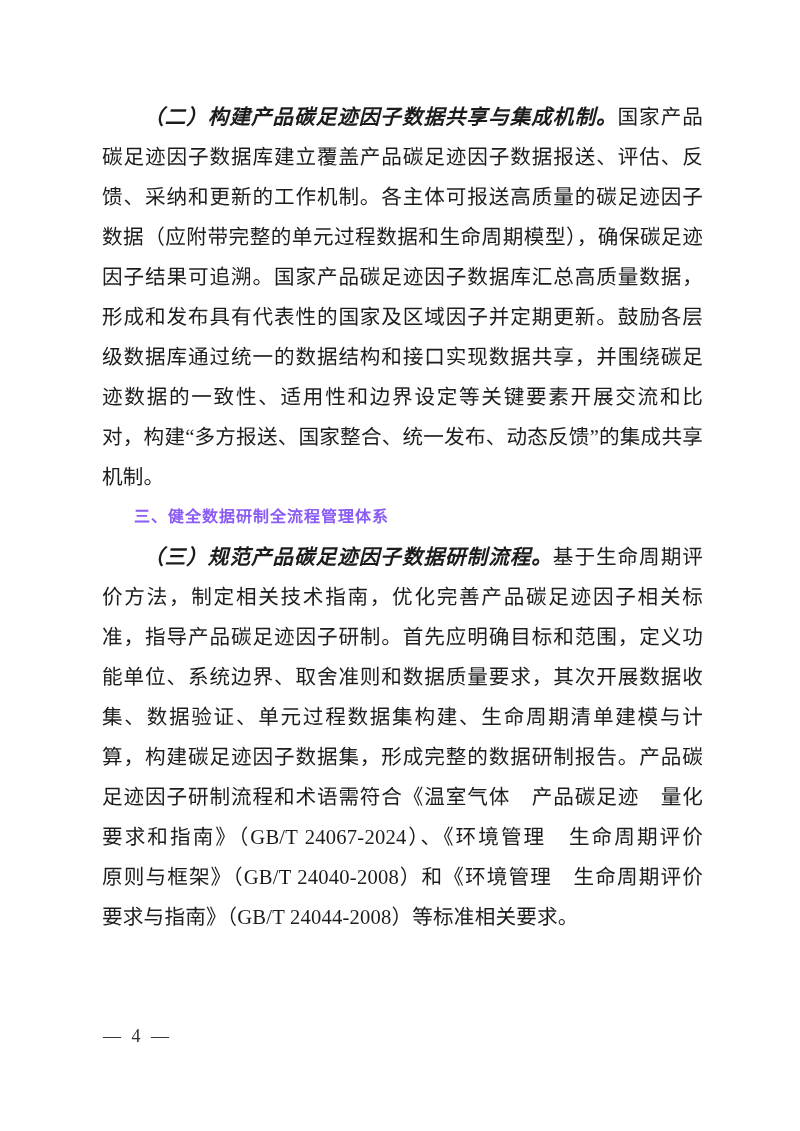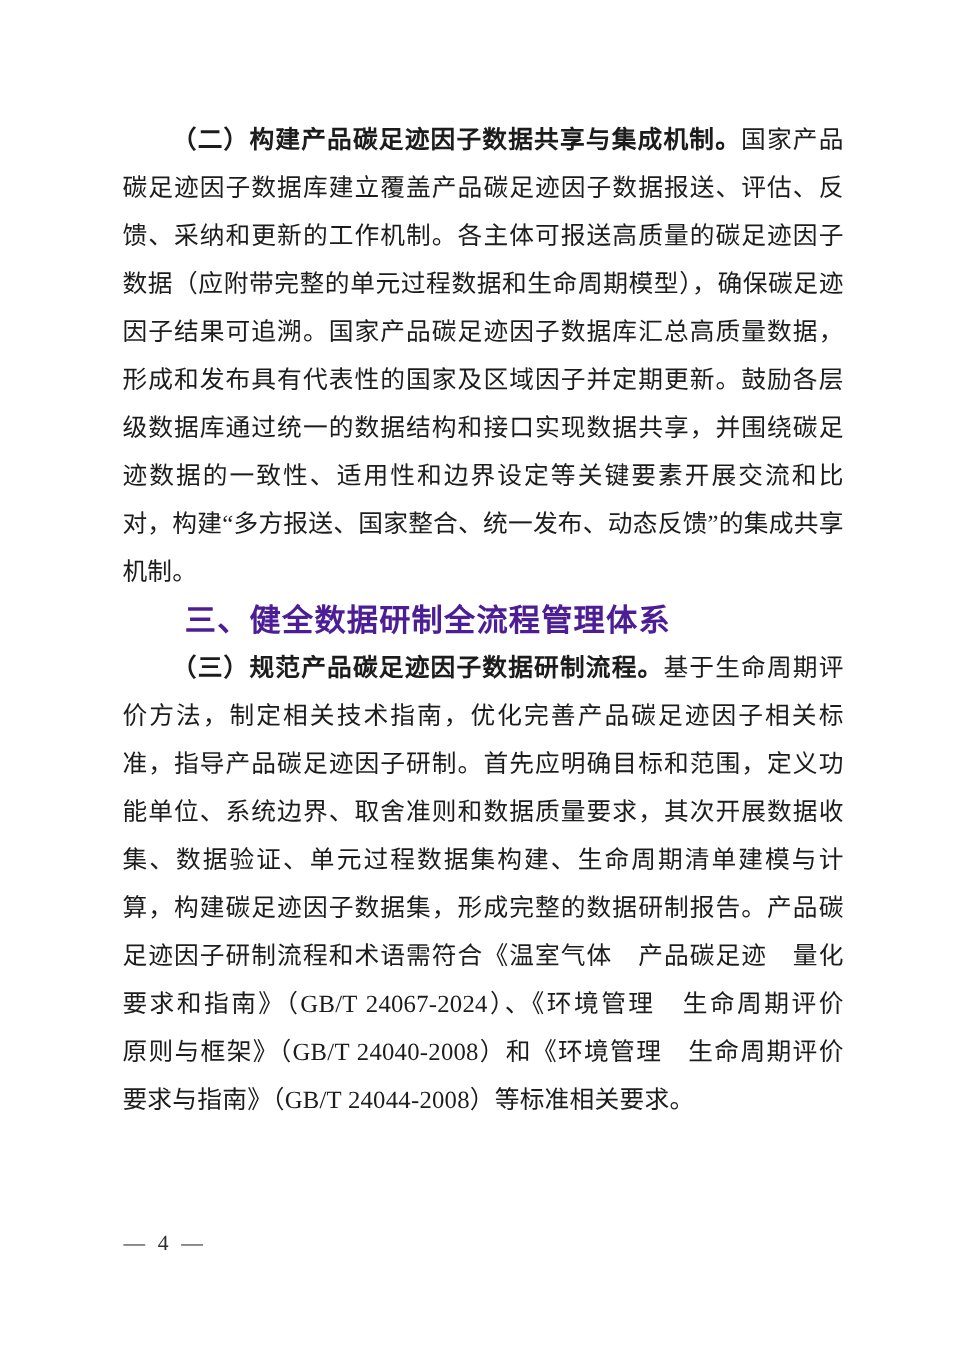--- a/index.html
+++ b/index.html
@@ -27,30 +27,31 @@
     line-height: 40px;
     text-align: justify;
     text-justify: inter-ideograph;
     letter-spacing: 0.2px;
   }
   .indent {
     text-indent: 2em;
   }
   .lead {
     font-weight: bold;
+    font-style: italic;
   }
   .heading {
     margin: 0;
-    font-size: 26px;
+    font-size: 16px;
     line-height: 40px;
     font-weight: bold;
     font-family: "Liberation Sans", "DejaVu Sans", sans-serif;
     text-indent: 2em;
     letter-spacing: 1px;
-    color: #4c1d95;
+    color: #8b5cf6;
   }
   .pagenum {
     position: absolute;
     left: 103px;
     top: 1024px;
     font-size: 18px;
     line-height: 24px;
     letter-spacing: 3px;
     color: #2e2e2e;
   }

